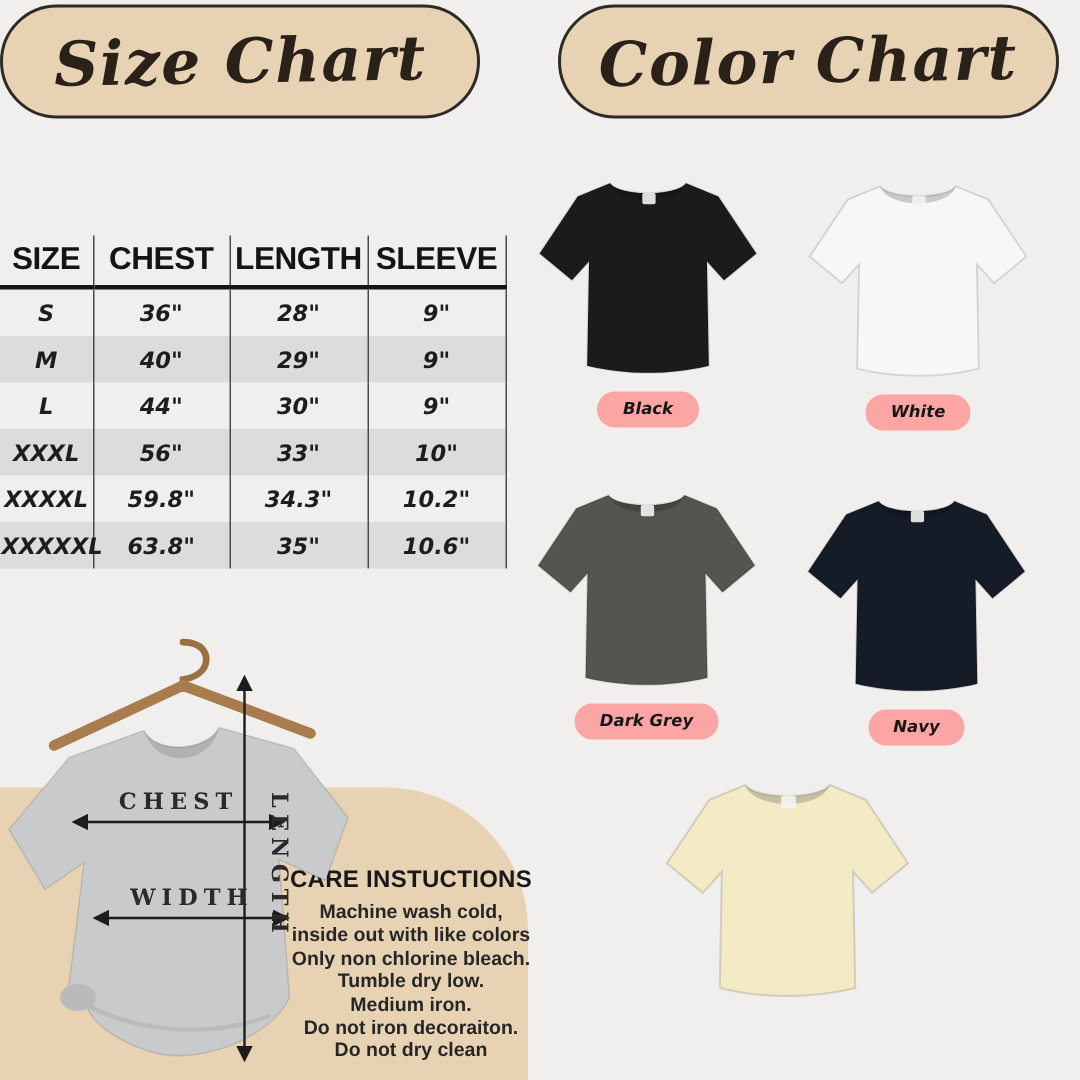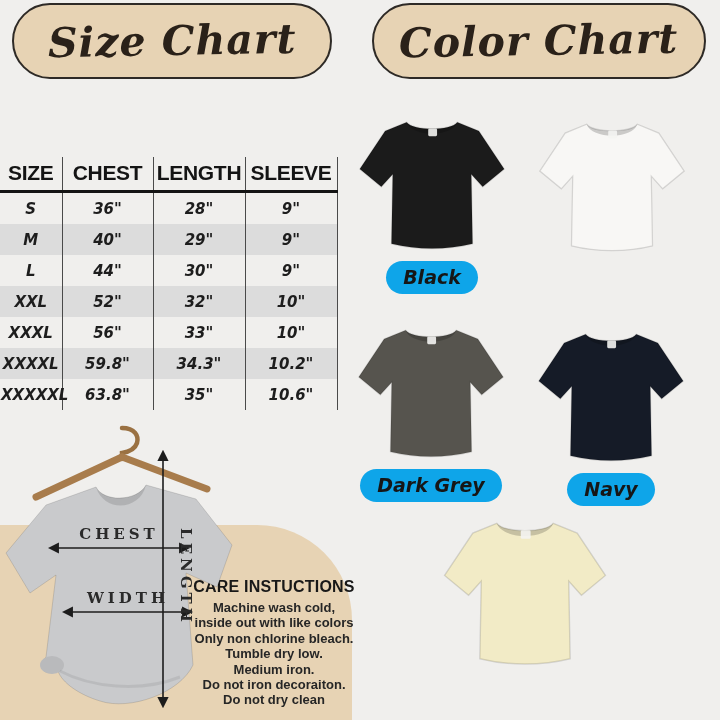--- a/index.html
+++ b/index.html
@@ -5,21 +5,21 @@
   html,body { margin:0; padding:0; }
   body { width:720px; height:720px; overflow:hidden;
          font-family:"Liberation Sans", sans-serif; }
   #stage { position:relative; width:720px; height:720px;
            background:#f0efed; overflow:hidden; }
 
   
   .banner { position:absolute; top:3px; height:72px;
             background:#e7d3b4; border:2px solid #2e2a26; border-radius:40px;
             display:flex; align-items:center; justify-content:center; }
-  #banner-size  { left:12px;  width:316px; }
+  #banner-size  { left:0;  width:316px; }
   #banner-color { left:372px; width:330px;align-items:center; }
   .banner-text { font-family:"DejaVu Serif", serif; font-style:italic; font-weight:700;
                  font-size:41px; color:#2a2119; letter-spacing:1px; transform:rotate(-1deg); }
 
   
   .product-title { position:absolute; left:0; top:96px; width:337px;
                    text-align:center; font-weight:700; font-size:21px; color:#1c1c1c;
                    letter-spacing:.4px; line-height:27px; }
 
   table.size-table { position:absolute; left:0; top:157px; width:337px;
@@ -46,23 +46,23 @@
   #measure-svg { position:absolute; left:0; top:425px; }
 
   
   .color-card { position:absolute; display:flex; flex-direction:column; align-items:center; }
   #card-black   { left:356px; top:112px; }
   #card-white   { left:536px; top:114px; }
   #card-grey    { left:355px; top:320px; }
   #card-navy    { left:535px; top:324px;text-align:right; }
   #card-apricot { left:440px; top:512px; }
   .tee-svg { display:block; }
-  .color-pill { margin-top:7px; background:#0ea5e9; border-radius:18px;
+  .color-pill { margin-top:7px; background:#fca5a5; border-radius:18px;
                 padding:5px 17px 6px 17px; font-family:"DejaVu Sans", sans-serif;
-                font-style:italic; font-weight:700; font-size:19px; color:#161616;
+                font-style:italic; font-weight:700; font-size:11px; color:#161616;
                 white-space:nowrap; }
 </style>
 </head>
 <body>
 
 <div id="stage">
 
   <svg width="0" height="0" style="position:absolute">
     <defs>
       <symbol id="tee-shape" viewBox="0 0 120 112">
@@ -110,26 +110,20 @@
           <td>29"</td>
           <td>9"</td>
         </tr>
         <tr>
           <td>L</td>
           <td>44"</td>
           <td>30"</td>
           <td>9"</td>
         </tr>
         <tr>
-          <td>XXL</td>
-          <td>52"</td>
-          <td>32"</td>
-          <td>10"</td>
-        </tr>
-        <tr>
           <td>XXXL</td>
           <td>56"</td>
           <td>33"</td>
           <td>10"</td>
         </tr>
         <tr>
           <td>XXXXL</td>
           <td>59.8"</td>
           <td>34.3"</td>
           <td>10.2"</td>
@@ -196,20 +190,21 @@
     <svg class="tee-svg" width="152" height="142" viewBox="0 0 120 112">
       <use href="#tee-shape" fill="#1b1b1b"></use>
       </svg>
     <div class="color-pill">Black</div>
   </div>
 
   <div class="color-card" id="card-white">
     <svg class="tee-svg" width="152" height="142" viewBox="0 0 120 112">
       <use href="#tee-shape" fill="#f8f7f5"></use>
       </svg>
+    <div class="color-pill">White</div>
   </div>
 
   <div class="color-card" id="card-grey">
     <svg class="tee-svg" width="152" height="142" viewBox="0 0 120 112">
       <use href="#tee-shape" fill="#56544e"></use>
       </svg>
     <div class="color-pill">Dark Grey</div>
   </div>
 
   <div class="color-card" id="card-navy">

